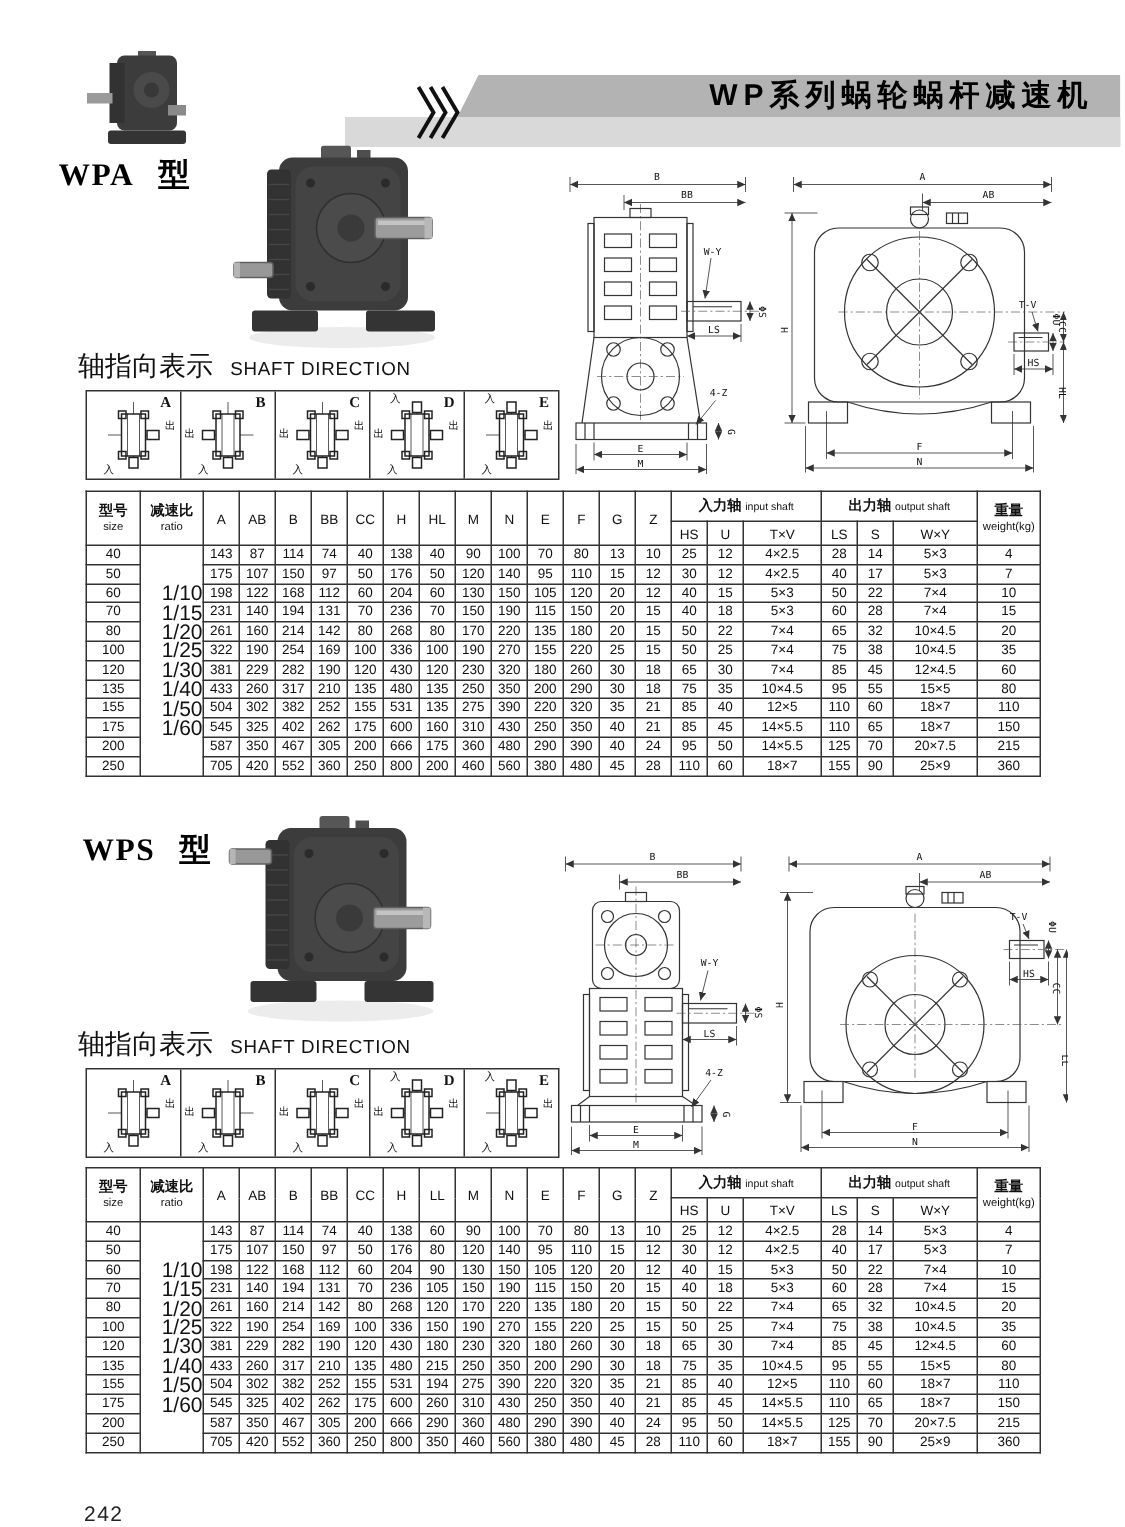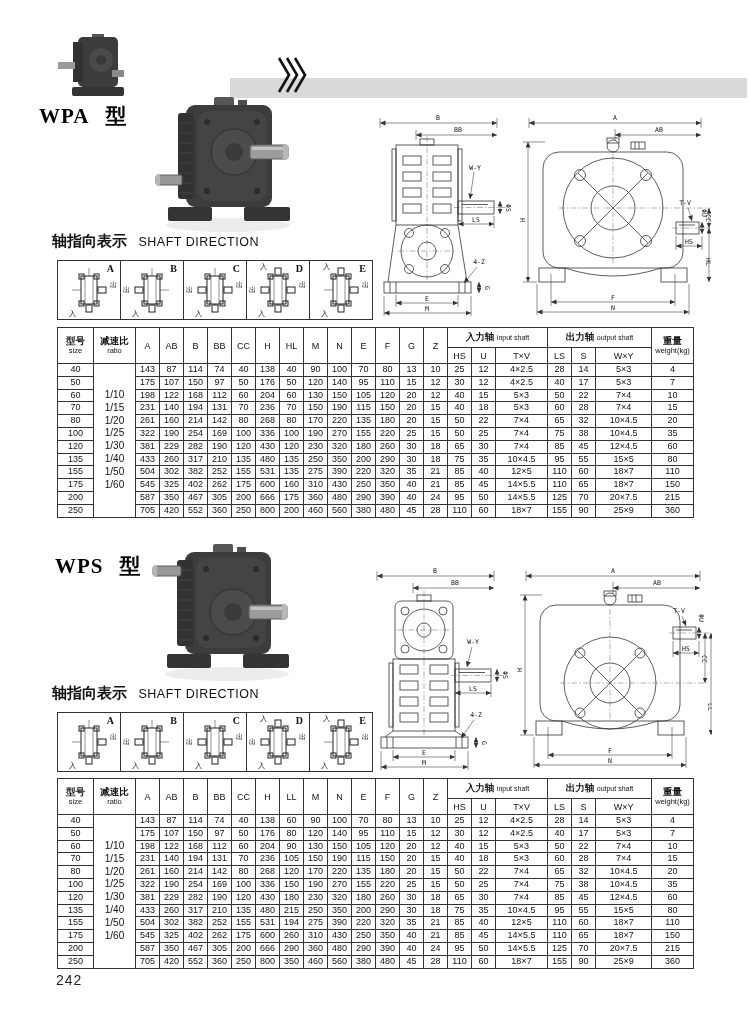--- a/index.html
+++ b/index.html
@@ -10,21 +10,21 @@
   .band-light{background:#d9d9d9;}
   .band-dark{background:#b3b3b3;clip-path:polygon(14px 0,100% 0,100% 100%,0 100%);}
   .hdr-title{display:block;text-align:right;padding-right:18px;line-height:28px;
              font-weight:bold;font-size:20px;letter-spacing:4px;color:#000;white-space:nowrap;}
   
   .model-heading{position:absolute;font-family:"Liberation Serif",serif;font-weight:bold;
                  font-size:21px;letter-spacing:1px;color:#000;}
   .model-heading .suffix{margin-left:16px;}
   
   .dir-heading{position:absolute;white-space:nowrap;}
-  .dh-zh{font-weight:bold;font-size:15px;}
+  .dh-zh{font-weight:normal;font-size:18px;}
   .dh-en{font-size:12.5px;margin-left:7px;letter-spacing:0.5px;}
   .dir-table{position:absolute;display:flex;border:1.4px solid #333;background:#fff;}
   .dir-cell{width:62px;height:58px;position:relative;border-right:1.2px solid #333;}
   .dir-cell:last-child{border-right:none;}
   .dir-letter{position:absolute;top:2px;right:6px;font-family:"Liberation Serif",serif;
               font-weight:bold;font-size:10px;}
   .dlbl{position:absolute;font-size:7px;line-height:1;}
   .dlbl.top{top:2px;left:13px;}
   .dlbl.bottom{bottom:2px;left:11px;}
   .dlbl.left{left:2px;top:25px;}
@@ -35,28 +35,28 @@
         border:1.5px solid #222;}
   .spec th,.spec td{border:1px solid #333;padding:0;text-align:center;overflow:hidden;
         white-space:nowrap;font-weight:normal;}
   .spec thead tr:first-child th{height:19px;font-size:9px;}
   .spec thead tr:last-child th{height:15px;font-size:9px;}
   .spec td{height:11.8px;line-height:11.8px;font-size:9px;}
   .spec .zh{display:block;font-size:9.5px;font-weight:bold;line-height:1.15;}
   .spec .en{display:block;font-size:7.5px;line-height:1.1;}
   .spec .grp .gzh{font-size:9.5px;font-weight:bold;}
   .spec .grp .gen{font-size:7px;}
-  .spec .ratio{font-size:10px;line-height:12.8px;vertical-align:middle;}
+  .spec .ratio{font-size:14px;line-height:12.8px;vertical-align:middle;text-align:right;}
   
   .dwg{position:absolute;}
   .dwg text{font-size:6.5px;fill:#111;font-family:"DejaVu Sans Mono",monospace;}
   .dwg .ln{stroke:#333;stroke-width:0.8;fill:none;}
   .dwg .dim{stroke:#333;stroke-width:0.55;fill:none;}
   .dwg .dash{stroke:#555;stroke-width:0.45;stroke-dasharray:6 2 1.5 2;fill:none;}
-  .page-num{position:absolute;font-size:14px;letter-spacing:1px;color:#222;}
+  .page-num{position:absolute;font-size:14px;letter-spacing:1px;color:#222;margin-top:29px;}
 </style>
 </head>
 <body>
 
 <div class="page">
 
   <svg width="0" height="0" style="position:absolute">
     <defs>
       <marker id="ar" markerUnits="userSpaceOnUse" markerWidth="6" markerHeight="6" refX="5.5" refY="2.5" orient="auto-start-reverse">
         <path d="M0 0L5.5 2.5L0 5z" fill="#333"></path>
@@ -69,20 +69,23 @@
     <rect x="22" y="3" width="40" height="50" rx="5" fill="#3c3c3c"></rect>
     <rect x="17" y="8" width="10" height="40" fill="#323232"></rect>
     <circle cx="45" cy="26" r="12" fill="#4a4a4a"></circle>
     <circle cx="45" cy="26" r="5" fill="#383838"></circle>
     <rect x="2" y="28" width="17" height="7" fill="#9a9a9a"></rect>
     <rect x="56" y="36" width="12" height="7" fill="#8a8a8a"></rect>
     <rect x="16" y="53" width="52" height="9" rx="2" fill="#343434"></rect>
   </svg>
 
   <div class="abs band-light" style="left:230px;top:78px;width:517px;height:20px"></div>
+  <div class="abs band-dark" style="left:305px;top:50px;width:442px;height:28px">
+    <span class="hdr-title">WP系列蜗轮蜗杆减速机</span>
+  </div>
   <svg class="abs" style="left:276px;top:57px" width="32" height="36" viewBox="0 0 32 36">
     <g stroke="#111" stroke-width="2.6" fill="none">
       <path d="M3 1L13 18L3 35"></path>
         <path d="M11 1L21 18L11 35"></path>
         <path d="M19 1L29 18L19 35"></path>
     </g>
   </svg>
 
   <div class="model-heading" style="left:39px;top:102px">
     <span>WPA</span><span class="suffix">型</span>

